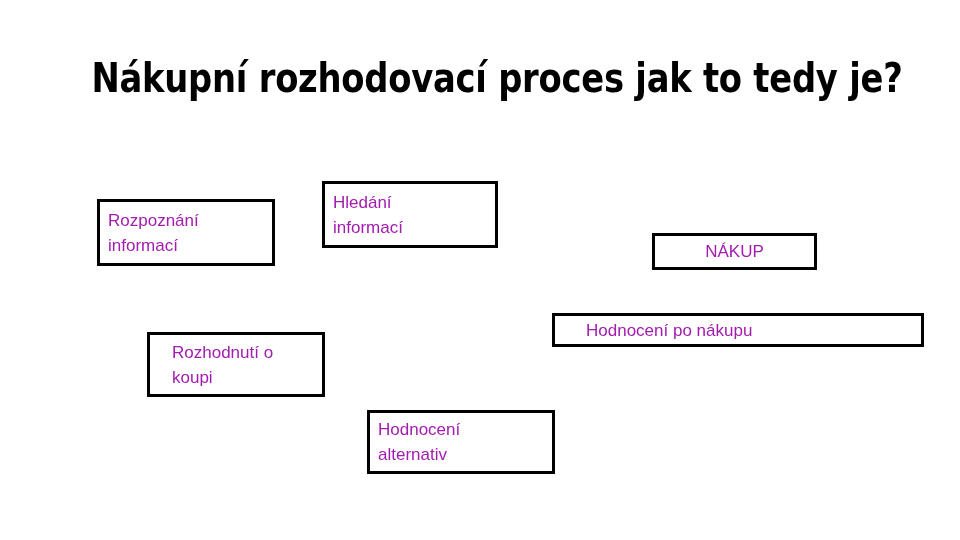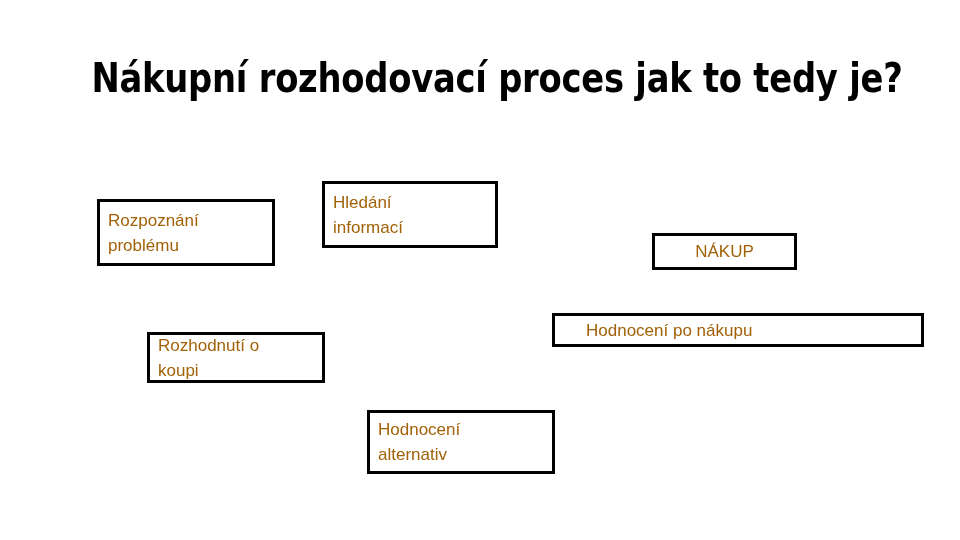--- a/index.html
+++ b/index.html
@@ -38,51 +38,51 @@
     color: #000000;
   }
   .node {
     position: absolute;
     box-sizing: border-box;
     background: #ffffff;
     border: 3px solid #000000;
     font-family: "Liberation Sans", sans-serif;
     font-size: 17px;
     line-height: 25px;
-    color: #a16207;
+    color: #a21caf;
     display: flex;
     flex-direction: column;
     justify-content: center;
     white-space: pre-line;
   }
   .node .node-label {
     display: block;
     padding: 0 8px;
   }
   .node.align-left .node-label { text-align: left; }
   .node.align-center .node-label { text-align: center; }
 
   
   #node-rozpoznani { left: 80px;  top: 199px; width: 178px; height: 67px; }
   #node-hledani    { left: 305px; top: 181px; width: 176px; height: 67px; }
-  #node-nakup      { left: 635px; top: 233px; width: 145px; height: 37px; }
+  #node-nakup      { left: 635px; top: 233px; width: 165px; height: 37px; }
   #node-hodnoceni-po { left: 535px; top: 313px; width: 372px; height: 34px; padding-left: 23px; }
-  #node-rozhodnuti { left: 130px; top: 332px; width: 178px; height: 51px; }
+  #node-rozhodnuti { left: 130px; top: 332px; width: 178px; height: 65px; padding-left: 14px; }
   #node-hodnoceni-alt { left: 350px; top: 410px; width: 188px; height: 64px; }
 </style>
 </head>
 <body>
 
 <div id="slide">
 
   <div id="slide-title">Nákupní rozhodovací proces jak to tedy je?</div>
 
   <div class="node align-left" id="node-rozpoznani">
     <span class="node-label">Rozpoznání
-problému</span>
+informací</span>
   </div>
 
   <div class="node align-left" id="node-hledani">
     <span class="node-label">Hledání
 informací</span>
   </div>
 
   <div class="node align-center" id="node-nakup">
     <span class="node-label">NÁKUP</span>
   </div>

